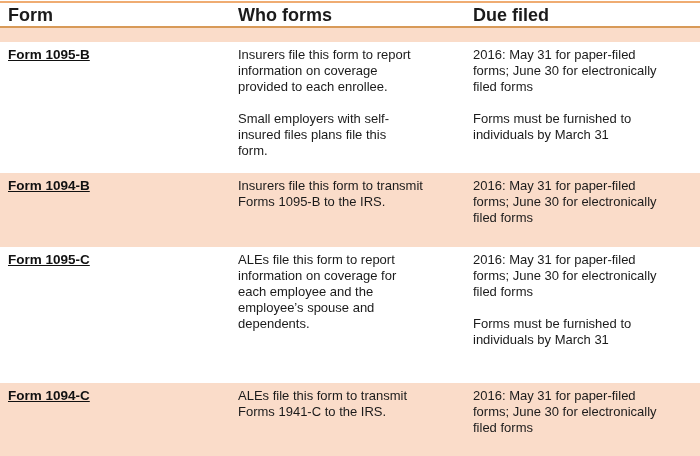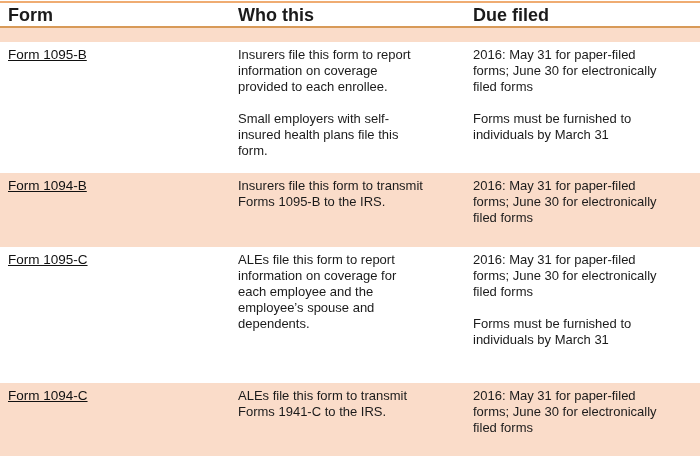--- a/index.html
+++ b/index.html
@@ -46,21 +46,21 @@
   td {
     vertical-align: top;
     padding: 5px 28px 0 8px;
     white-space: pre-line;
   }
   td.due-cell { padding-right: 12px; margin-top: 16px; }
   tr.row-tint td { background: var(--row-highlight, #fadcc9); }
   tr.row-plain td { background: #ffffff; }
 
   .form-name {
-    font-weight: normal;
+    font-weight: bold;
     font-size: 13.5px;
     text-decoration: underline;
     color: #111111;
   }
   tr.row-1 { height: 131px; }
   tr.row-2 { height: 74px; }
   tr.row-3 { height: 136px; }
   tr.row-4 { height: 82px; }
 </style>
 </head>
@@ -69,39 +69,39 @@
 <div class="table-wrap">
   <table class="forms-table">
     <colgroup>
       <col class="col-form">
       <col class="col-who">
       <col class="col-due">
     </colgroup>
     <thead>
       <tr>
         <th>Form</th>
-        <th>Who this</th>
+        <th>Who forms</th>
         <th>Due filed</th>
       </tr>
     </thead>
     <tbody>
       <tr class="spacer-row row-tint">
         <td></td>
         <td></td>
         <td></td>
       </tr>
 
       <tr class="row-1 row-plain">
         <td><span class="form-name">Form 1095-B</span></td>
         <td>Insurers file this form to report
 information on coverage
 provided to each enrollee.
 
 Small employers with self-
-insured health plans file this
+insured files plans file this
 form.</td>
         <td class="due-cell">2016: May 31 for paper-filed
 forms; June 30 for electronically
 filed forms
 
 Forms must be furnished to
 individuals by March 31</td>
       </tr>
 
       <tr class="row-2 row-tint">

